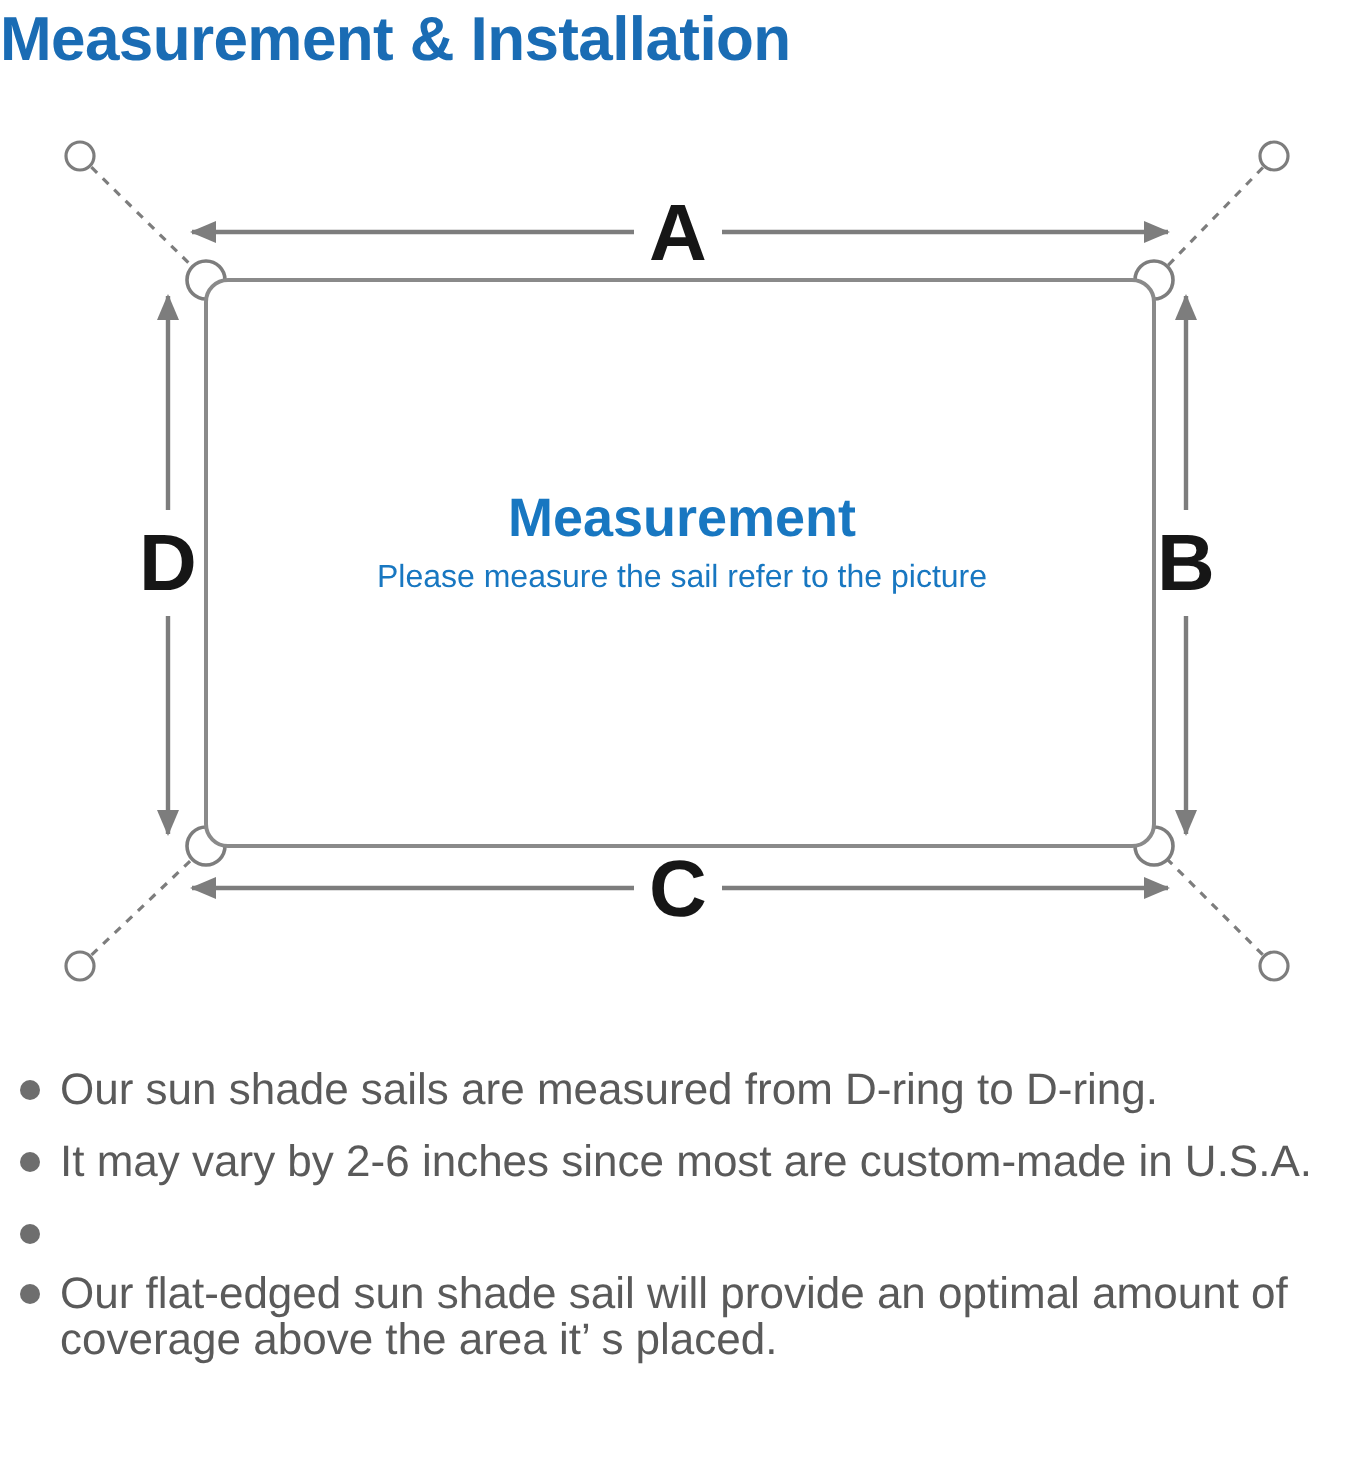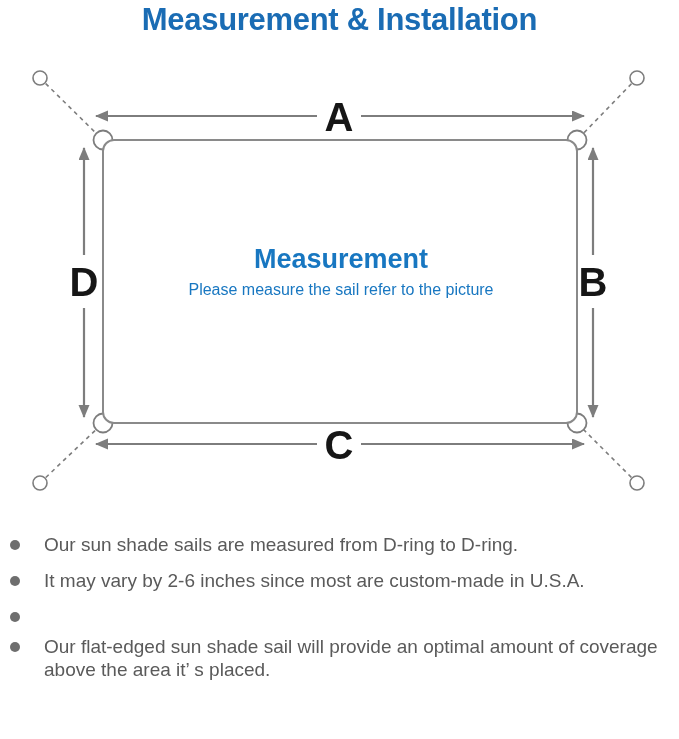--- a/index.html
+++ b/index.html
@@ -12,21 +12,20 @@
     --dot-gray:#6e6e6e;
     --bg:#ffffff;
   }
   *{box-sizing:border-box;margin:0;padding:0;}
   html,body{width:679px;height:739px;background:var(--bg);overflow:hidden;}
   body{font-family:"Liberation Sans","DejaVu Sans",sans-serif;}
   .page{width:679px;height:739px;position:relative;background:var(--bg);}
 
   .title{
     position:absolute;top:2px;left:0;width:679px;
-    text-align:center;
     font-size:31px;font-weight:bold;letter-spacing:-0.3px;
     color:var(--title-blue);
   }
 
   .diagram-wrap{position:absolute;top:0;left:0;width:679px;height:520px;}
   svg{display:block;}
 
   .dash{stroke:var(--line-gray);stroke-width:1.6;stroke-dasharray:4 4;fill:none;}
   .anchor{fill:#ffffff;stroke:var(--line-gray);stroke-width:1.6;}
   .ring{fill:#ffffff;stroke:var(--line-gray);stroke-width:1.8;}
@@ -50,21 +49,21 @@
 
   .notes{
     position:absolute;top:524px;left:0;width:679px;
     padding:9px 14px 0 10px;
     list-style:none;
   }
   .note{
     display:flex;align-items:flex-start;
     margin-bottom:13px;
     color:var(--text-gray);
-    font-size:19px;line-height:23px;gap:14px;
+    font-size:22px;line-height:23px;
   }
   .note .dot{
     flex:0 0 auto;
     width:10px;height:10px;border-radius:50%;
     background:var(--dot-gray);
     margin:7px 10px 0 0;
   }
   .note .note-text{max-width:645px;}
 </style>
 </head>

